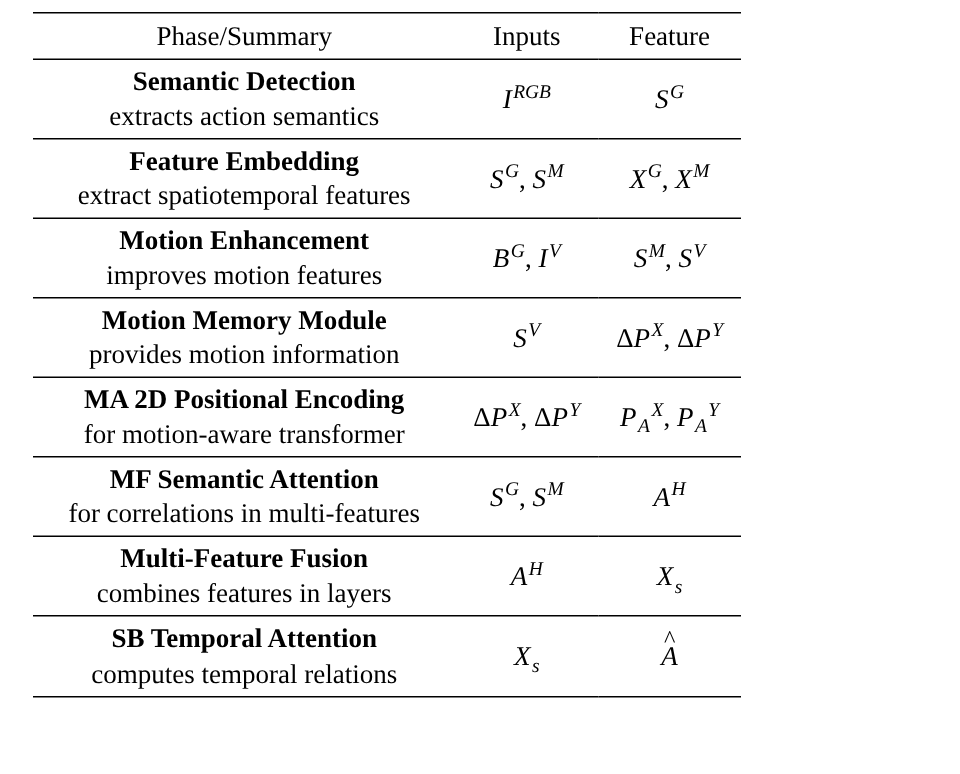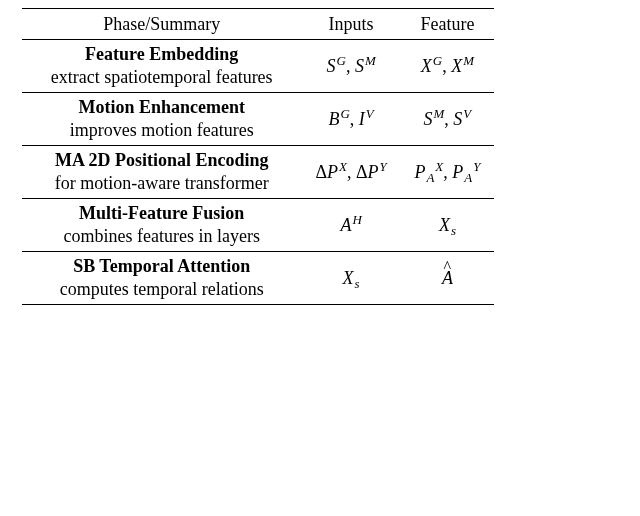--- a/index.html
+++ b/index.html
@@ -87,41 +87,65 @@
     <thead>
       <tr>
         <th>Phase/Summary</th>
         <th>Inputs</th>
         <th>Feature</th>
       </tr>
     </thead>
     <tbody>
         <tr>
           <td class="phase">
+            <span class="phase-title">Semantic Detection</span>
+            <span class="phase-desc">extracts action semantics</span>
+          </td>
+          <td><span class="math">I<sup>RGB</sup></span></td>
+          <td><span class="math">S<sup>G</sup></span></td>
+        </tr>
+        <tr>
+          <td class="phase">
             <span class="phase-title">Feature Embedding</span>
             <span class="phase-desc">extract spatiotemporal features</span>
           </td>
           <td><span class="math">S<sup>G</sup><span class="rm">, </span>S<sup>M</sup></span></td>
           <td><span class="math">X<sup>G</sup><span class="rm">, </span>X<sup>M</sup></span></td>
         </tr>
         <tr>
           <td class="phase">
             <span class="phase-title">Motion Enhancement</span>
             <span class="phase-desc">improves motion features</span>
           </td>
           <td><span class="math">B<sup>G</sup><span class="rm">, </span>I<sup>V</sup></span></td>
           <td><span class="math">S<sup>M</sup><span class="rm">, </span>S<sup>V</sup></span></td>
         </tr>
         <tr>
           <td class="phase">
+            <span class="phase-title">Motion Memory Module</span>
+            <span class="phase-desc">provides motion information</span>
+          </td>
+          <td><span class="math">S<sup>V</sup></span></td>
+          <td><span class="math"><span class="rm">Δ</span>P<sup>X</sup><span class="rm">, Δ</span>P<sup>Y</sup></span></td>
+        </tr>
+        <tr>
+          <td class="phase">
             <span class="phase-title">MA 2D Positional Encoding</span>
             <span class="phase-desc">for motion-aware transformer</span>
           </td>
           <td><span class="math"><span class="rm">Δ</span>P<sup>X</sup><span class="rm">, Δ</span>P<sup>Y</sup></span></td>
           <td><span class="math">P<sub>A</sub><sup>X</sup><span class="rm">, </span>P<sub>A</sub><sup>Y</sup></span></td>
+        </tr>
+        <tr>
+          <td class="phase">
+            <span class="phase-title">MF Semantic Attention</span>
+            <span class="phase-desc">for correlations in multi-features</span>
+          </td>
+          <td><span class="math">S<sup>G</sup><span class="rm">, </span>S<sup>M</sup></span></td>
+          <td><span class="math">A<sup>H</sup></span></td>
         </tr>
         <tr>
           <td class="phase">
             <span class="phase-title">Multi-Feature Fusion</span>
             <span class="phase-desc">combines features in layers</span>
           </td>
           <td><span class="math">A<sup>H</sup></span></td>
           <td><span class="math">X<sub>s</sub></span></td>
         </tr>
         <tr>

